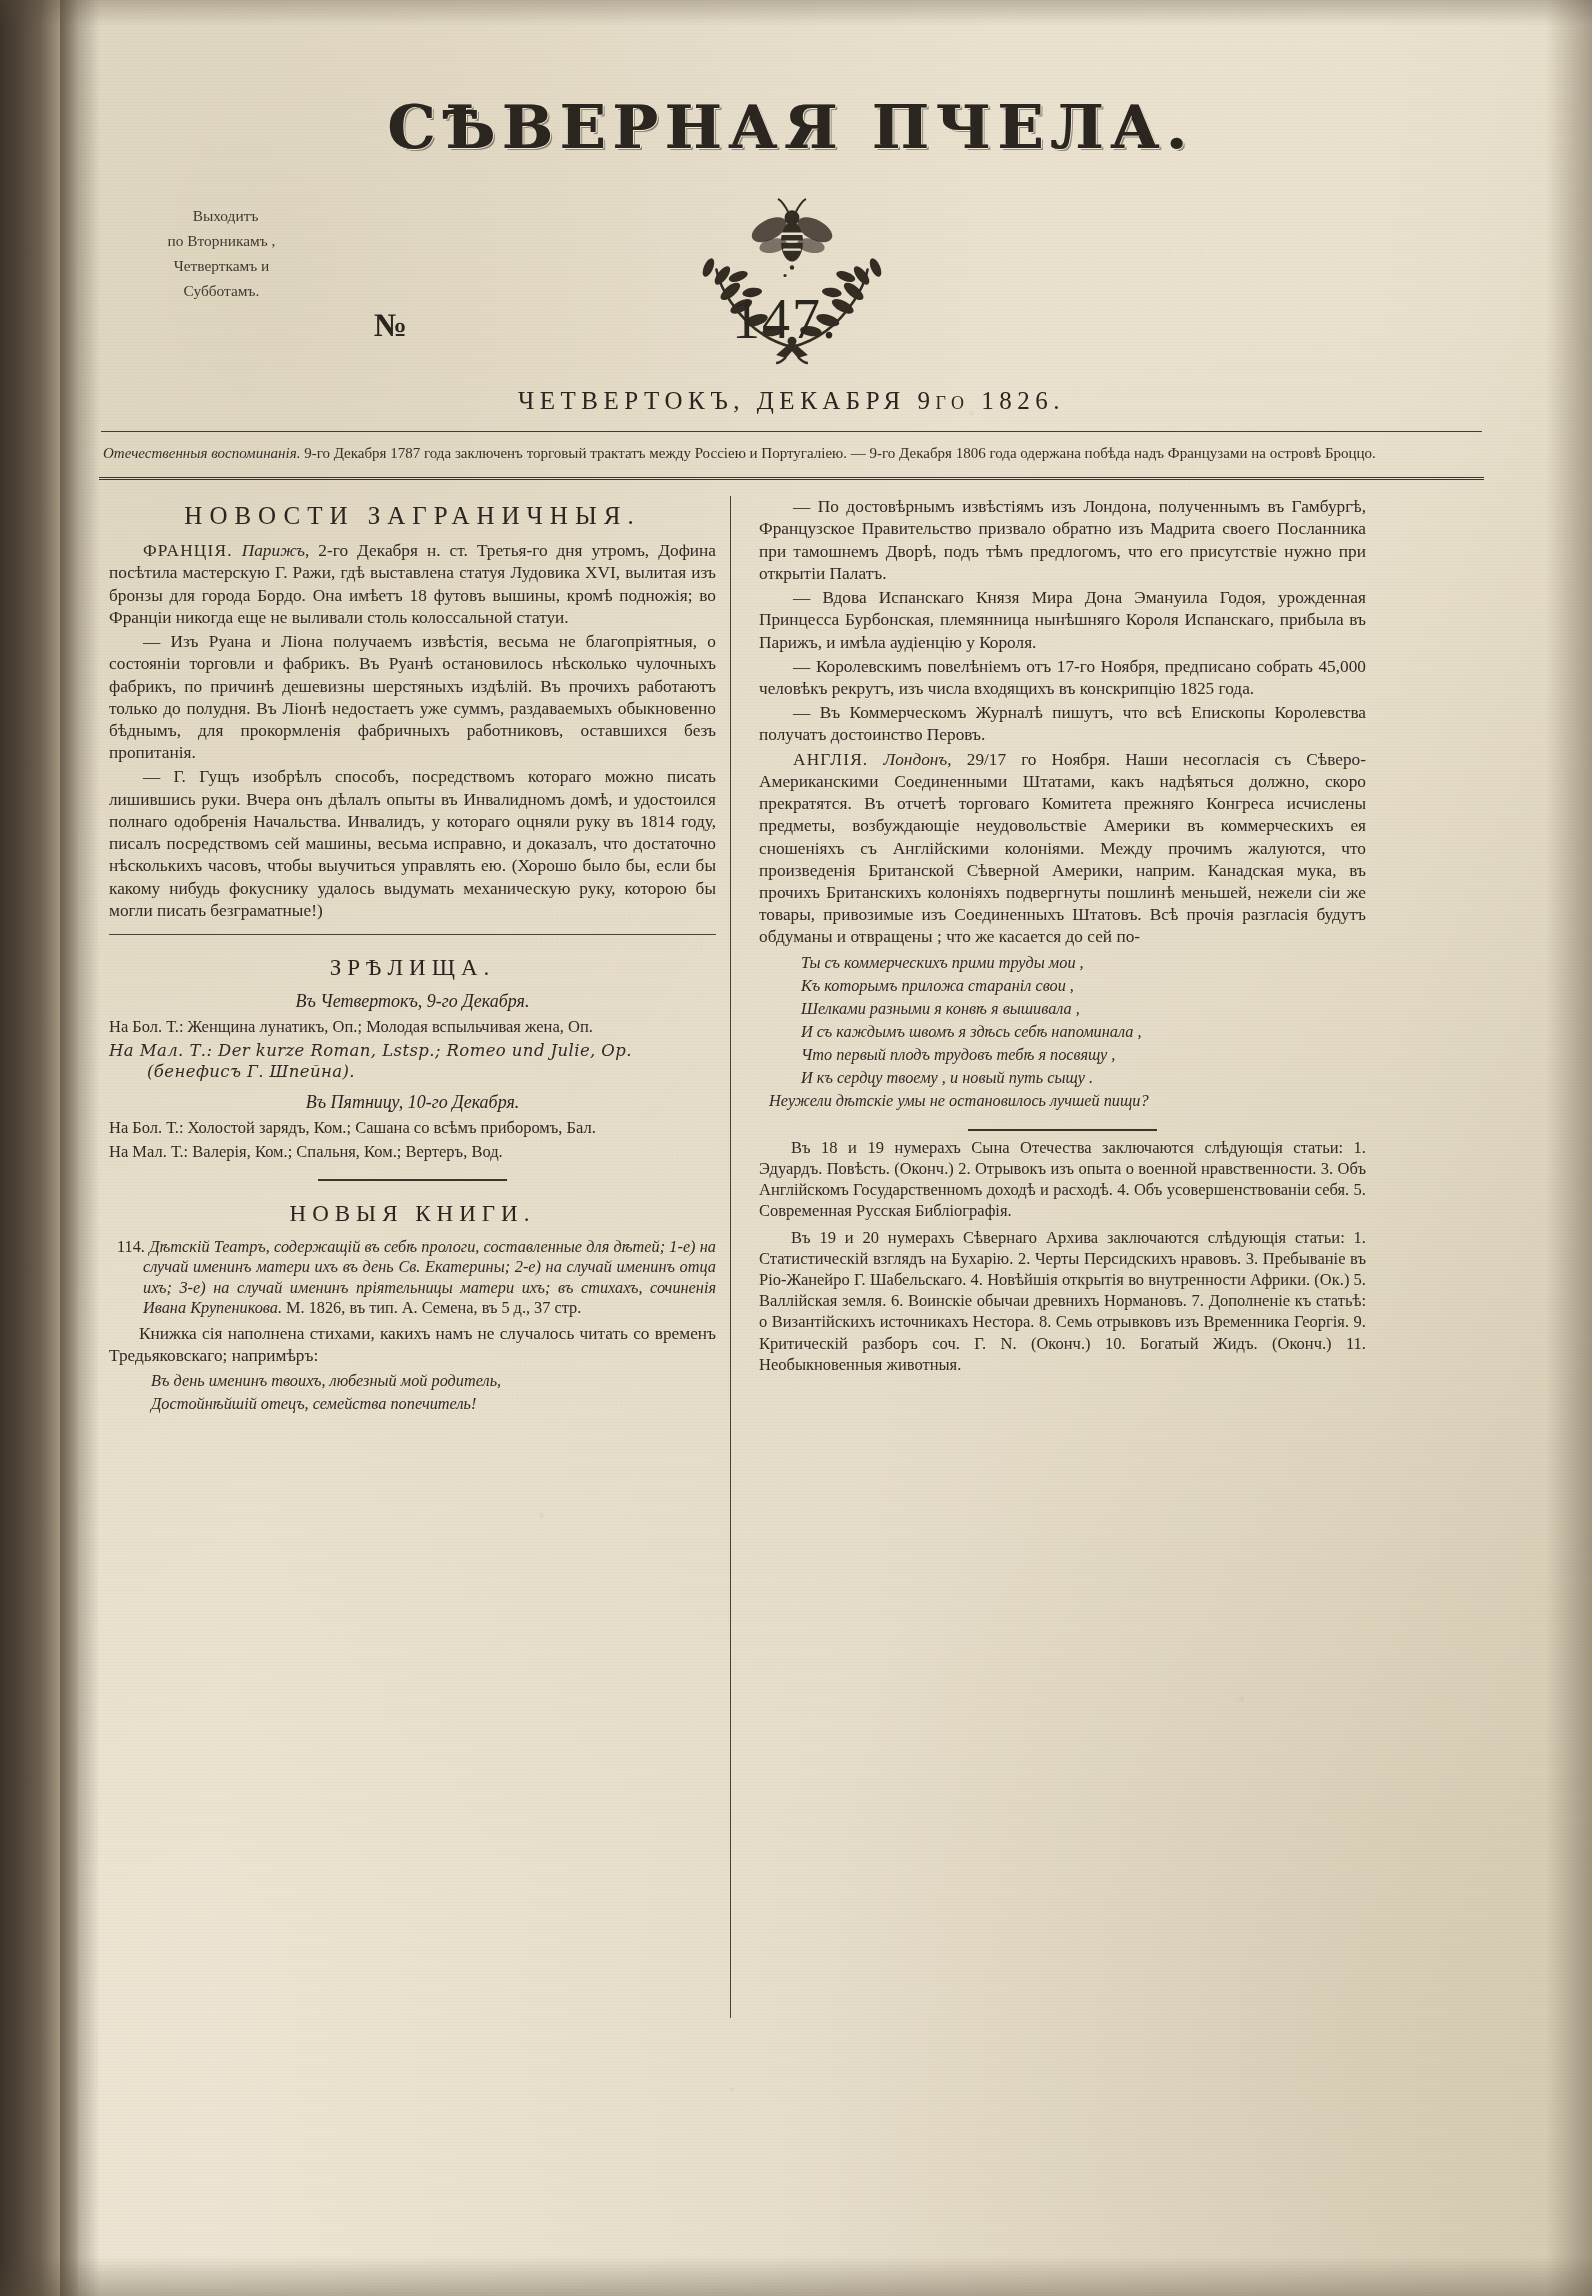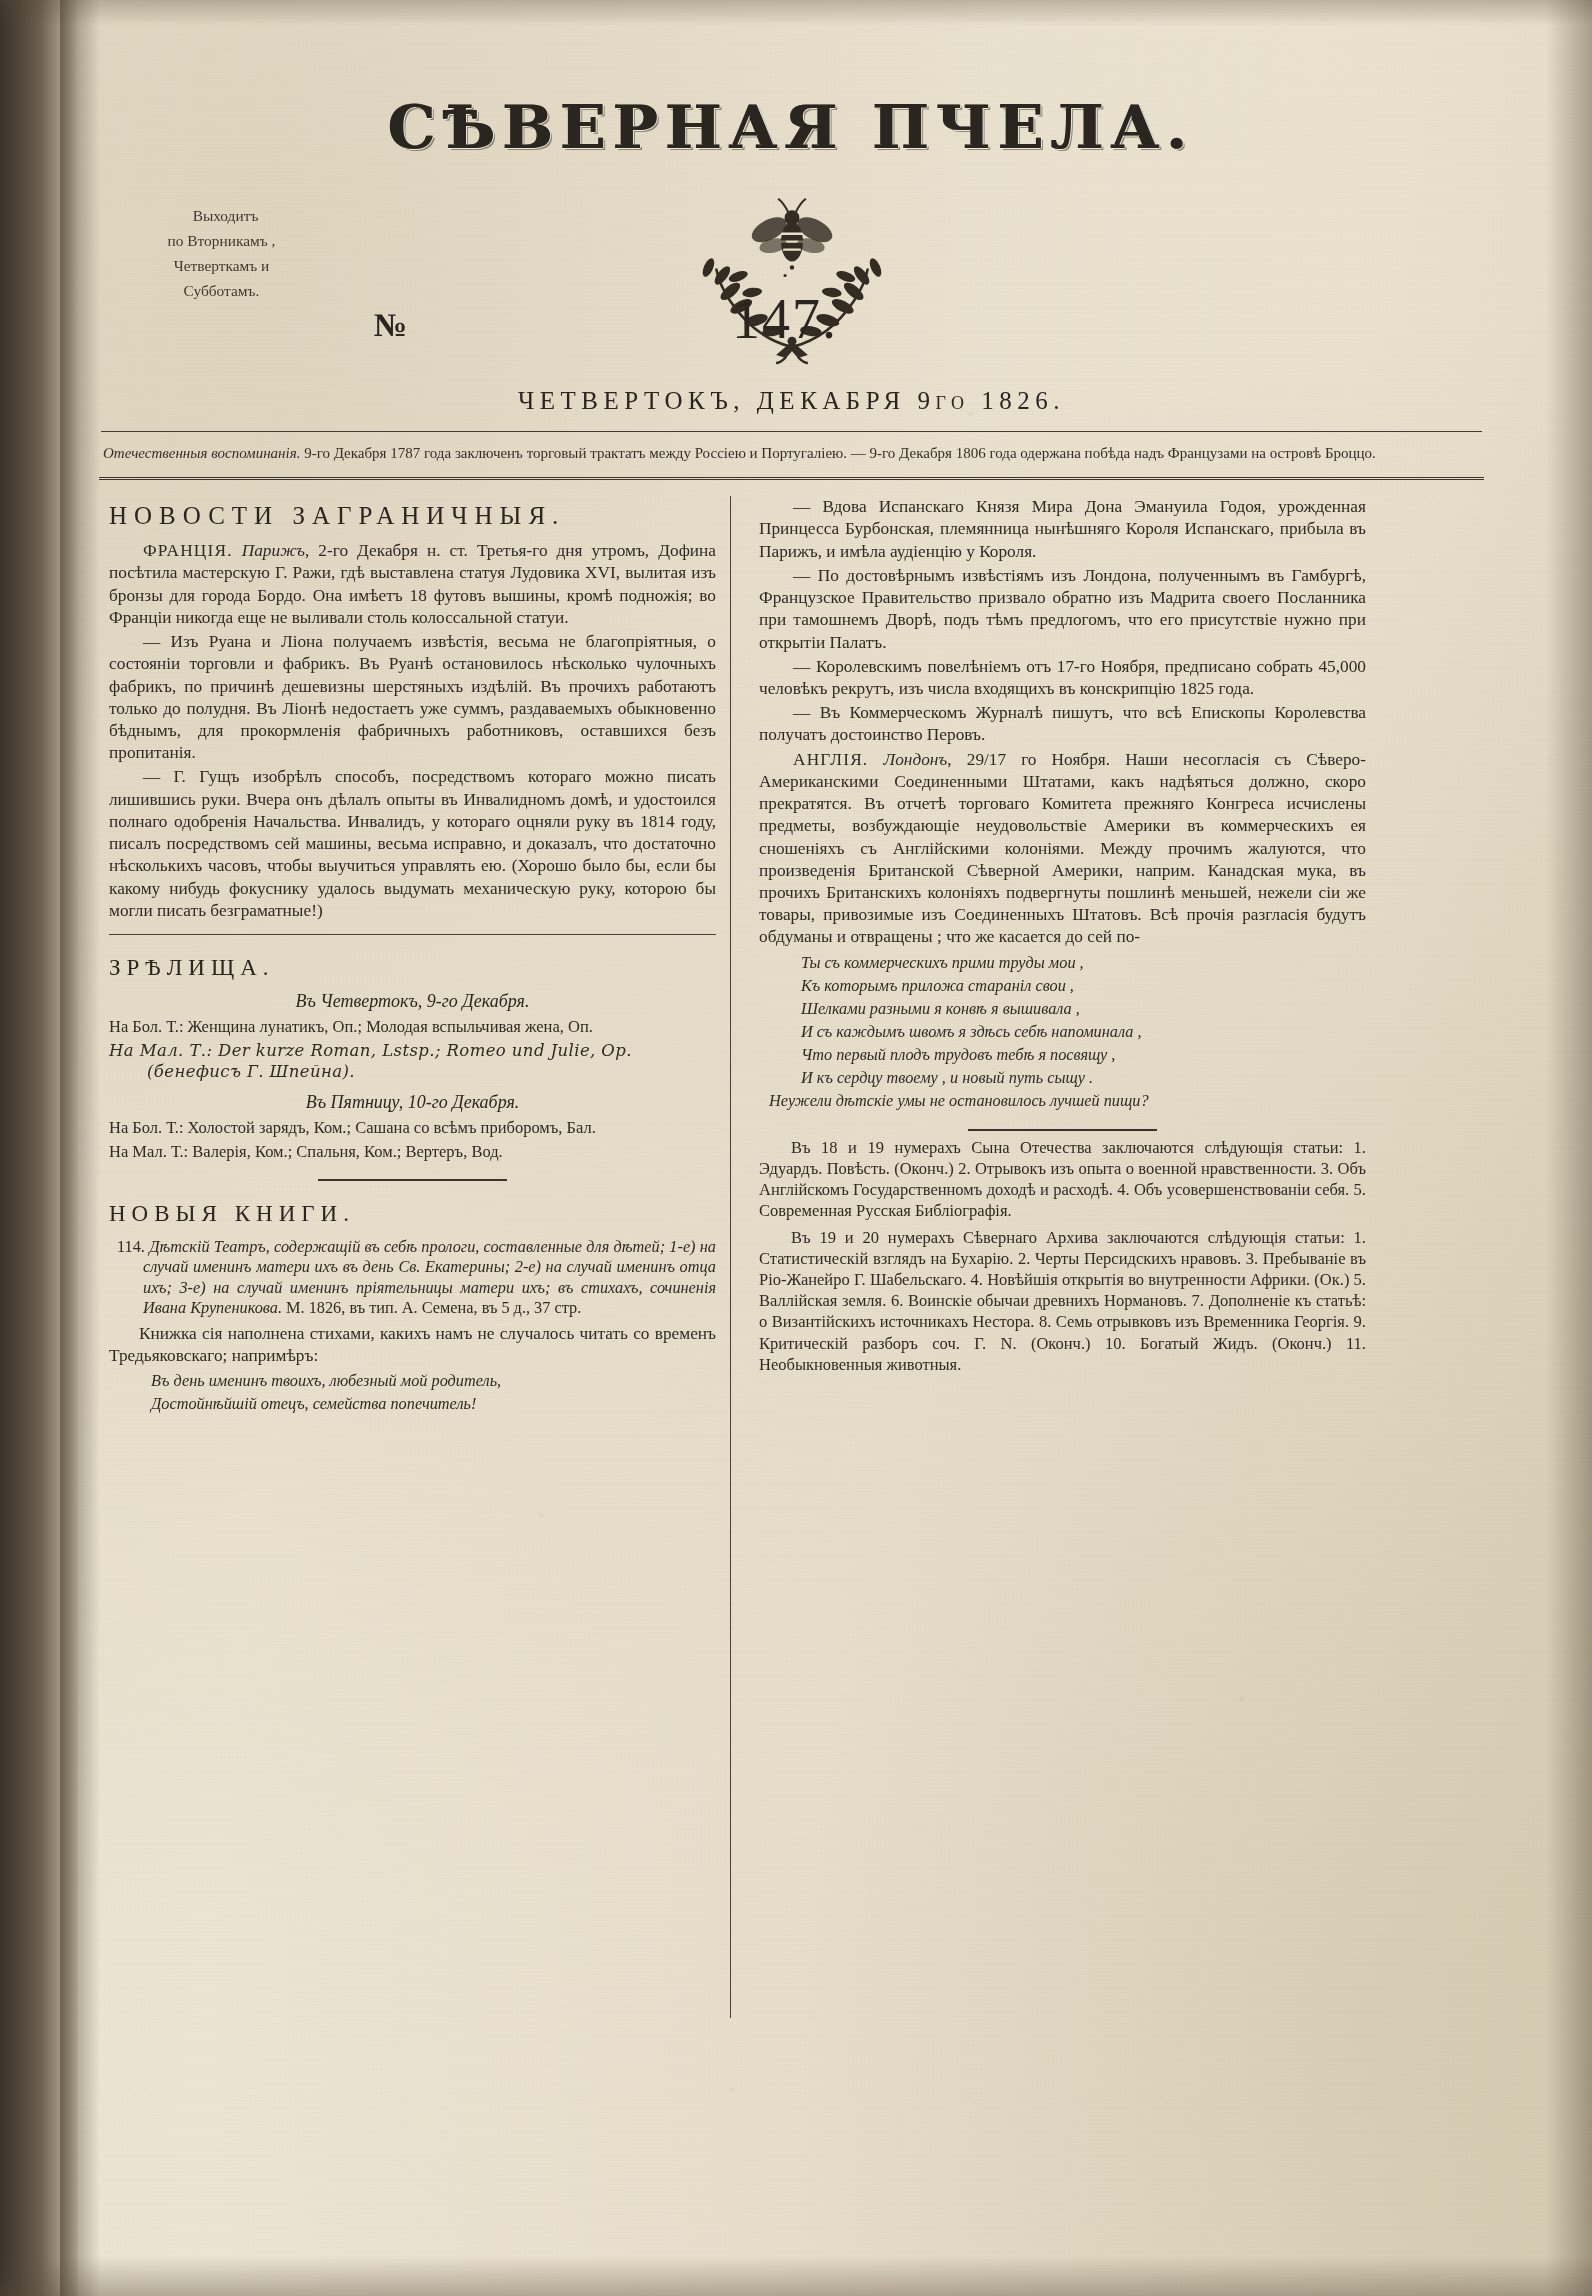--- a/index.html
+++ b/index.html
@@ -107,21 +107,21 @@
 
   
   .columns{
     position:relative;margin-top:16px;height:1522px;
     display:flex;gap:0;
   }
   .col{width:607px;padding:0 14px;}
   .col.left{border-right:1px solid #4a4136;}
   .col.right{padding-left:28px;}
   .secthead{
-    text-align:left;font-size:25px;letter-spacing:7px;
+    text-align:center;font-size:25px;letter-spacing:7px;
     margin:6px 0 10px 0;color:#2a251f;
   }
   .secthead.small{font-size:23px;letter-spacing:6px;margin-top:20px;}
   p.body{
     font-size:17.3px;line-height:1.285;text-align:justify;
     margin:0 0 2px 0;text-indent:34px;color:#2f2a23;
     hyphens:auto;
   }
   p.body.tight{text-indent:30px;}
   .sc{font-variant:small-caps;letter-spacing:1.2px;}
@@ -283,22 +283,22 @@
         <p class="body tight">Книжка сія наполнена стихами, какихъ намъ не случалось читать со временъ Тредьяковскаго; напримѣръ:</p>
 
         <div class="verse">
           <div>Въ день именинъ твоихъ, любезный мой родитель,</div>
           <div>Достойнѣйшій отецъ, семейства попечитель!</div>
         </div>
       </div>
 
       <div class="col right">
 
+        <p class="body">— По достовѣрнымъ извѣстіямъ изъ Лондона, полученнымъ въ Гамбургѣ, Французское Правительство призвало обратно изъ Мадрита своего Посланника при тамошнемъ Дворѣ, подъ тѣмъ предлогомъ, что его присутствіе нужно при открытіи Палатъ.</p>
         <p class="body">— Вдова Испанскаго Князя Мира Дона Эмануила Годоя, урожденная Принцесса Бурбонская, племянница нынѣшняго Короля Испанскаго, прибыла въ Парижъ, и имѣла аудіенцію у Короля.</p>
-        <p class="body">— По достовѣрнымъ извѣстіямъ изъ Лондона, полученнымъ въ Гамбургѣ, Французское Правительство призвало обратно изъ Мадрита своего Посланника при тамошнемъ Дворѣ, подъ тѣмъ предлогомъ, что его присутствіе нужно при открытіи Палатъ.</p>
         <p class="body">— Королевскимъ повелѣніемъ отъ 17-го Ноября, предписано собрать 45,000 человѣкъ рекрутъ, изъ числа входящихъ въ конскрипцію 1825 года.</p>
         <p class="body">— Въ Коммерческомъ Журналѣ пишутъ, что всѣ Епископы Королевства получатъ достоинство Перовъ.</p>
 
         <p class="body">
           <span class="sc">АНГЛІЯ.</span>
           <span class="it">Лондонъ</span><span>, 29/17 го Ноября.</span><span> Наши несогласія съ Сѣверо-Американскими Соединенными Штатами, какъ надѣяться должно, скоро прекратятся. Въ отчетѣ торговаго Комитета прежняго Конгреса исчислены предметы, возбуждающіе неудовольствіе Америки въ коммерческихъ ея сношеніяхъ съ Англійскими колоніями. Между прочимъ жалуются, что произведенія Британской Сѣверной Америки, наприм. Канадская мука, въ прочихъ Британскихъ колоніяхъ подвергнуты пошлинѣ меньшей, нежели сіи же товары, привозимые изъ Соединенныхъ Штатовъ. Всѣ прочія разгласія будутъ обдуманы и отвращены ; что же касается до сей по-</span>
         </p>
 
         <div class="verse">
           <div>Ты съ коммерческихъ прими труды мои ,</div>

